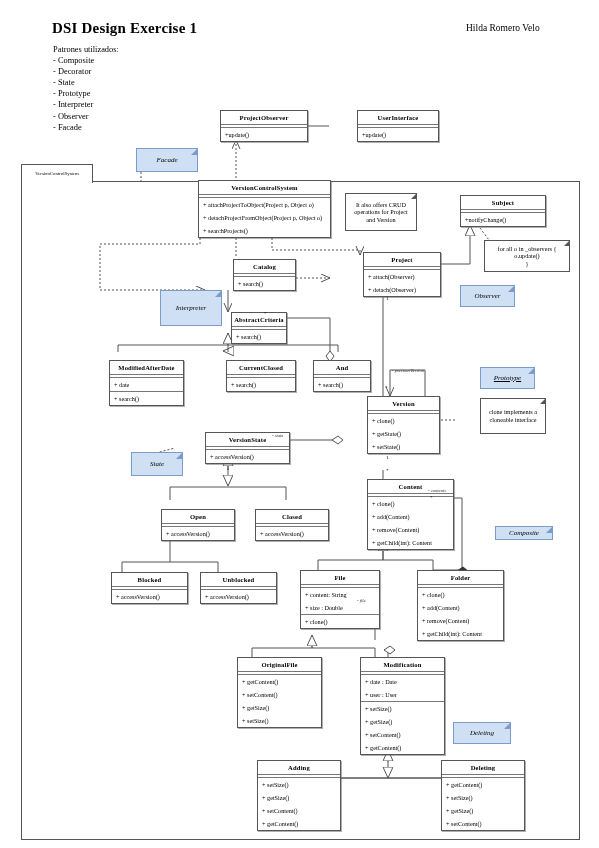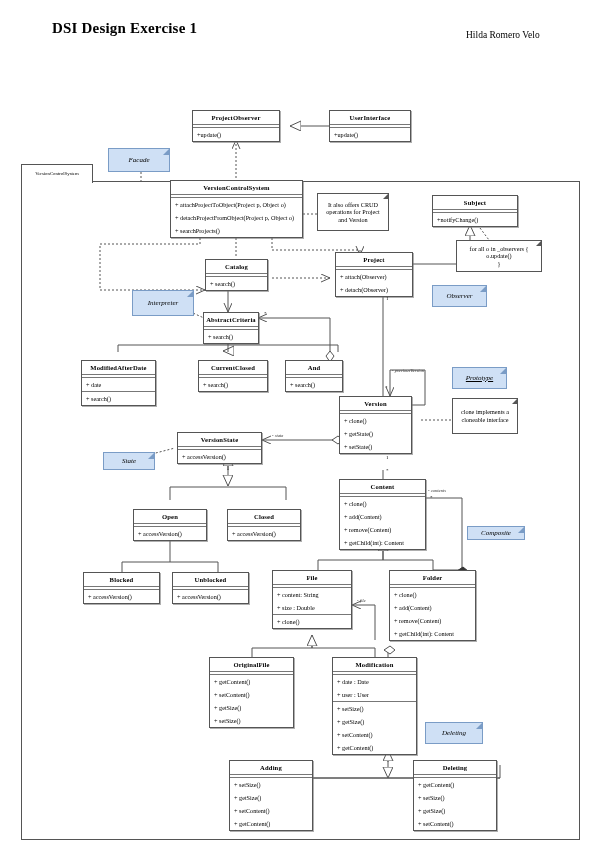--- a/index.html
+++ b/index.html
@@ -12,21 +12,21 @@
   }
   .canvas{position:absolute;left:0;top:0;width:599px;height:848px;}
   svg.wires{position:absolute;left:0;top:0;width:599px;height:848px;pointer-events:none;}
 
   
   #doc-title{
     position:absolute;left:52px;top:20px;
     font-size:15px;font-weight:bold;letter-spacing:.2px;
   }
   #author{
-    position:absolute;left:466px;top:30px;
+    position:absolute;left:466px;top:23px;
     font-size:9.5px;
   }
   #patterns{
     position:absolute;left:53px;top:44px;
     font-size:8.4px;line-height:11.1px;
   }
   #patterns div{white-space:pre;}
 
   
   .cls{
@@ -95,33 +95,43 @@
     position:absolute;left:21px;top:164px;width:70px;height:18px;
     border:1px solid #555;border-bottom:none;background:#fff;
     font-size:4.8px;text-align:center;line-height:18px;
     z-index:2;
   }
   #pkg-body{
     position:absolute;left:21px;top:181px;width:557px;height:657px;
     border:1px solid #555;background:transparent;
     z-index:1;
   }
-  .cls,.note,.note-w{z-index:4;}
+  .cls,.note,.note-w{z-index:4;margin-left:28px;}
   svg.wires{z-index:3;}
   #mult-labels span{position:absolute;font-size:5px;z-index:4;}
   .edge-lbl{position:absolute;font-size:4.6px;font-style:italic;z-index:4;color:#333;}
 </style>
 </head>
 <body>
 
 <div class="canvas">
 
   <div id="doc-title">DSI Design Exercise 1</div>
   <div id="author">Hilda Romero Velo</div>
 
+  <div id="patterns">
+    <div>Patrones utilizados:</div>
+    <div>- Composite</div>
+    <div>- Decorator</div>
+    <div>- State</div>
+    <div>- Prototype</div>
+    <div>- Interpreter</div>
+    <div>- Observer</div>
+    <div>- Facade</div>
+  </div>
 
   <div id="pkg-tab">VersionControlSystem</div>
   <div id="pkg-body"></div>
 
   <svg class="wires" viewBox="0 0 599 848">
     <defs>
       <marker id="hollowtri" markerWidth="12" markerHeight="12" refX="11" refY="5" orient="auto">
         <path d="M0,0 L11,5 L0,10 z" fill="#fff" stroke="#555" stroke-width="1"></path>
       </marker>
       <marker id="hollowtri-d" markerWidth="12" markerHeight="12" refX="11" refY="5" orient="auto">
@@ -434,24 +444,24 @@
     <div class="sep"></div>
     <div class="sect">
       <div class="row">+ getContent()</div>
       <div class="row">+ setSize()</div>
       <div class="row">+ getSize()</div>
       <div class="row">+ setContent()</div>
     </div>
   </div>
 
   <div class="note" style="left:108px;top:148px;width:62px;height:24px;">Facade</div>
-  <div class="note" style="left:132px;top:290px;width:62px;height:26px;">Interpreter</div>
+  <div class="note" style="left:132px;top:290px;width:62px;height:36px;">Interpreter</div>
   <div class="note" style="left:432px;top:285px;width:55px;height:22px;">Observer</div>
   <div class="note" style="left:452px;top:367px;width:55px;height:22px;text-decoration:underline;">Prototype</div>
-  <div class="note" style="left:103px;top:452px;width:52px;height:18px;">State</div>
+  <div class="note" style="left:103px;top:452px;width:52px;height:24px;">State</div>
   <div class="note" style="left:467px;top:526px;width:58px;height:14px;">Composite</div>
   <div class="note" style="left:425px;top:722px;width:58px;height:22px;">Deleting</div>
 
   <div class="note-w" style="left:317px;top:193px;width:72px;height:38px;">It also offers CRUD operations for Project and Version</div>
   <div class="note-w" style="left:456px;top:240px;width:86px;height:32px;">for all o in _observers {
 o.update()
 }</div>
   <div class="note-w" style="left:452px;top:398px;width:66px;height:36px;">clone implements a cloneable interface</div>
 
   <div class="edge-lbl" style="left:392px;top:368px;">- previousVersion</div>

